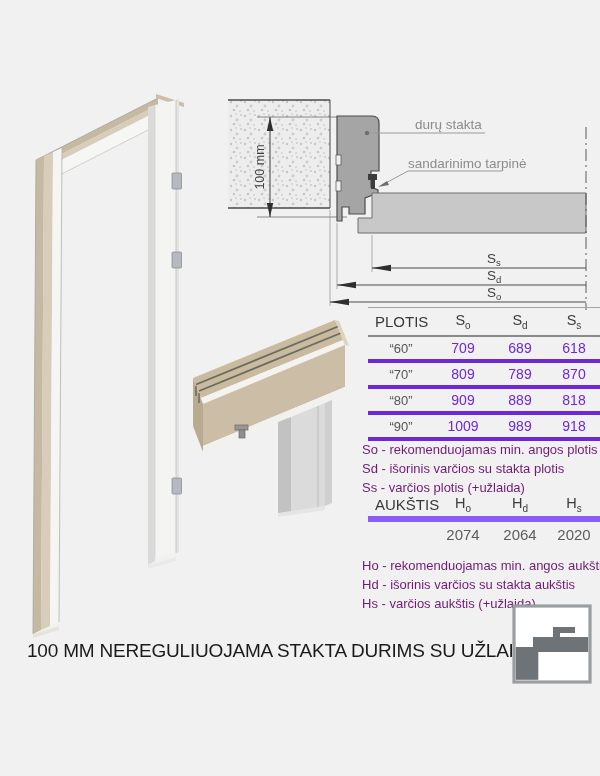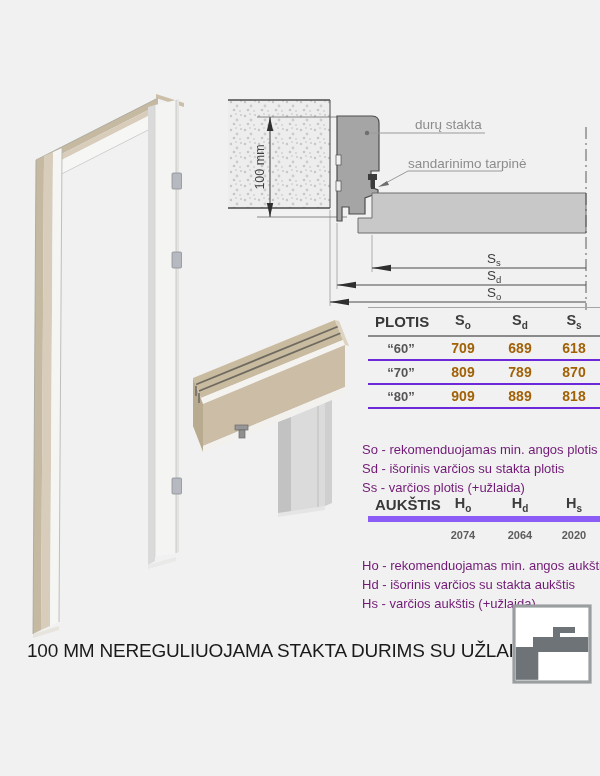--- a/index.html
+++ b/index.html
@@ -4,33 +4,33 @@
 <style>
   html,body{margin:0;padding:0;background:#f1f1f1;}
   .stage{position:relative;width:600px;height:776px;background:#f1f1f1;overflow:hidden;
          font-family:"Liberation Sans",sans-serif;}
   .abs{position:absolute;}
   svg{display:block;}
   svg text{font-family:"Liberation Sans",sans-serif;}
 
   
   .tbl{width:232px;}
-  .grid{display:grid;grid-template-columns:66px 58px 56px 52px;align-items:center;font-weight:bold;}
+  .grid{display:grid;grid-template-columns:66px 58px 56px 52px;align-items:center;}
   .plotis{border-top:1px solid #a6a6a6;}
   .tbl-head{height:27px;border-bottom:2px solid #8a8a8a;}
-  .tbl-row{height:22px;border-bottom:2px solid #6d28d9;}
+  .tbl-row{height:22px;border-bottom:4px solid #6d28d9;}
   .aukstis .tbl-head{border-bottom:6px solid #8b5cf6;height:24px;}
   .aukstis .tbl-vals{height:25px;border-bottom:none;}
   .c{text-align:center;color:#4f4f4f;font-size:14px;white-space:nowrap;}
   .c.title{text-align:left;padding-left:7px;font-size:15px;color:#383838;}
   .colhead{font-size:14.5px;color:#3c3c3c;}
   .colhead sub{font-size:10px;}
   .sizecell{font-size:13px;color:#555;}
-  .valcell{color:#a16207;}
-  .aukstis .valcell{font-size:11px;color:#5c5c5c;}
+  .valcell{color:#6d28d9;}
+  .aukstis .valcell{font-size:15px;color:#5c5c5c;}
 
   .legend{font-size:13px;color:#701a75;line-height:19px;white-space:nowrap;margin-top:12px;}
 
   .caption{font-size:19px;color:#1a1a1a;white-space:nowrap;letter-spacing:-0.2px;}
 </style>
 </head>
 <body>
 
 <div class="stage">
 
@@ -196,20 +196,26 @@
       <div class="c valcell">809</div>
       <div class="c valcell">789</div>
       <div class="c valcell">870</div>
     </div>
     <div class="grid tbl-row">
       <div class="c sizecell">“80”</div>
       <div class="c valcell">909</div>
       <div class="c valcell">889</div>
       <div class="c valcell">818</div>
     </div>
+    <div class="grid tbl-row">
+      <div class="c sizecell">“90”</div>
+      <div class="c valcell">1009</div>
+      <div class="c valcell">989</div>
+      <div class="c valcell">918</div>
+    </div>
   </div>
 
   <div class="abs legend" style="left:362px;top:428px;">
     <div>So - rekomenduojamas min. angos plotis</div>
     <div>Sd - išorinis varčios su stakta plotis</div>
     <div>Ss - varčios plotis (+užlaida)</div>
   </div>
 
   <div class="abs tbl aukstis" style="left:368px;top:492px;">
     <div class="grid tbl-head">

